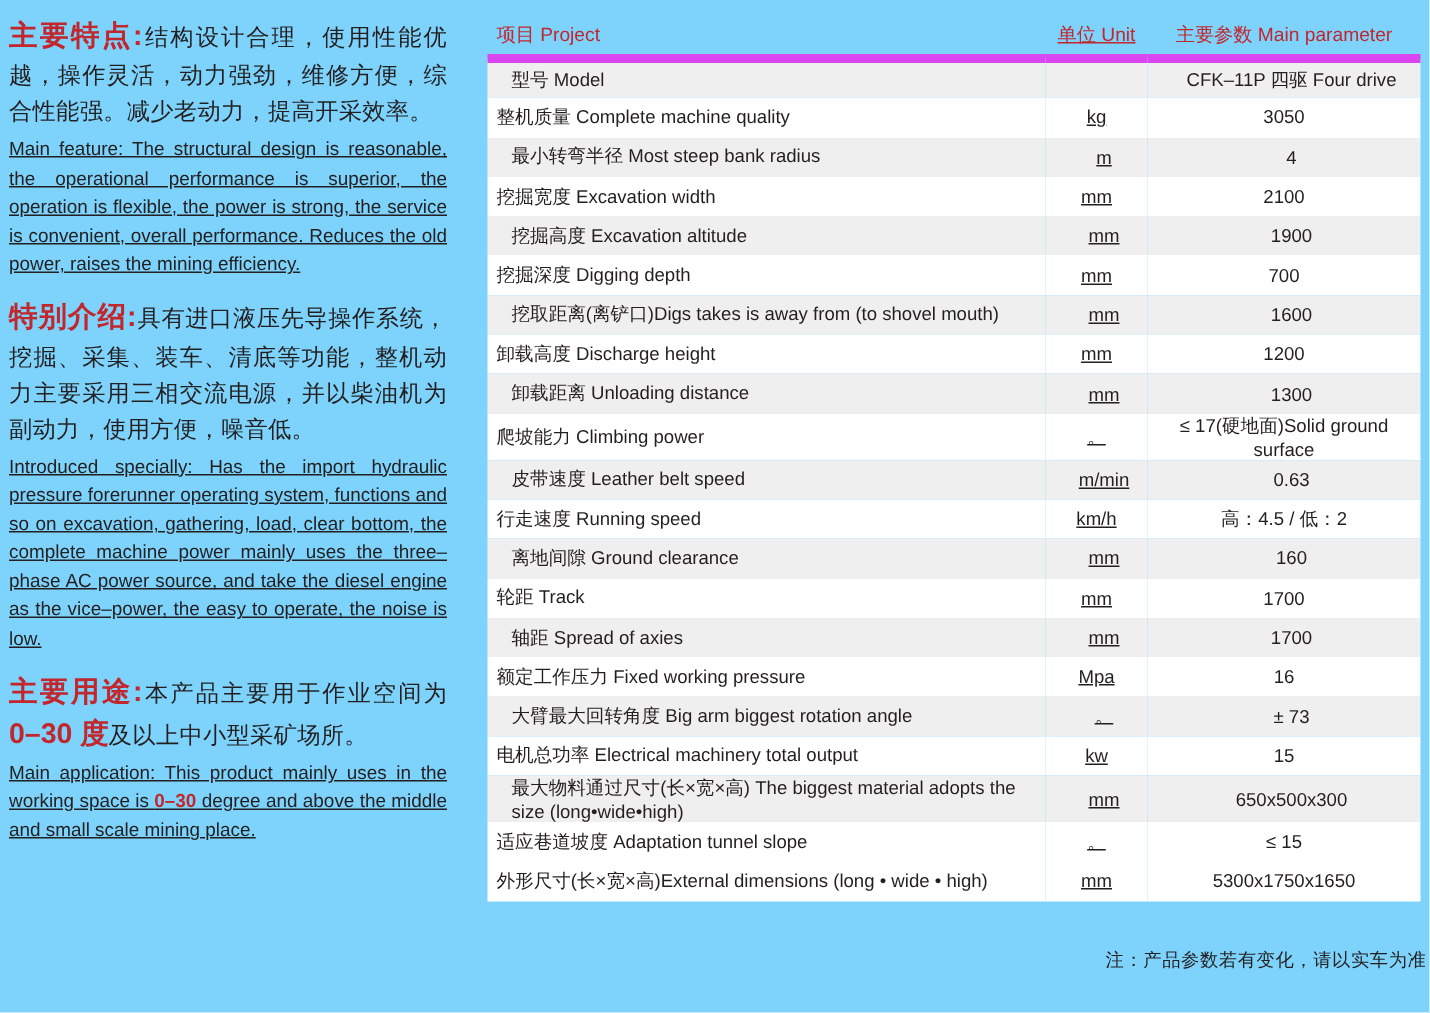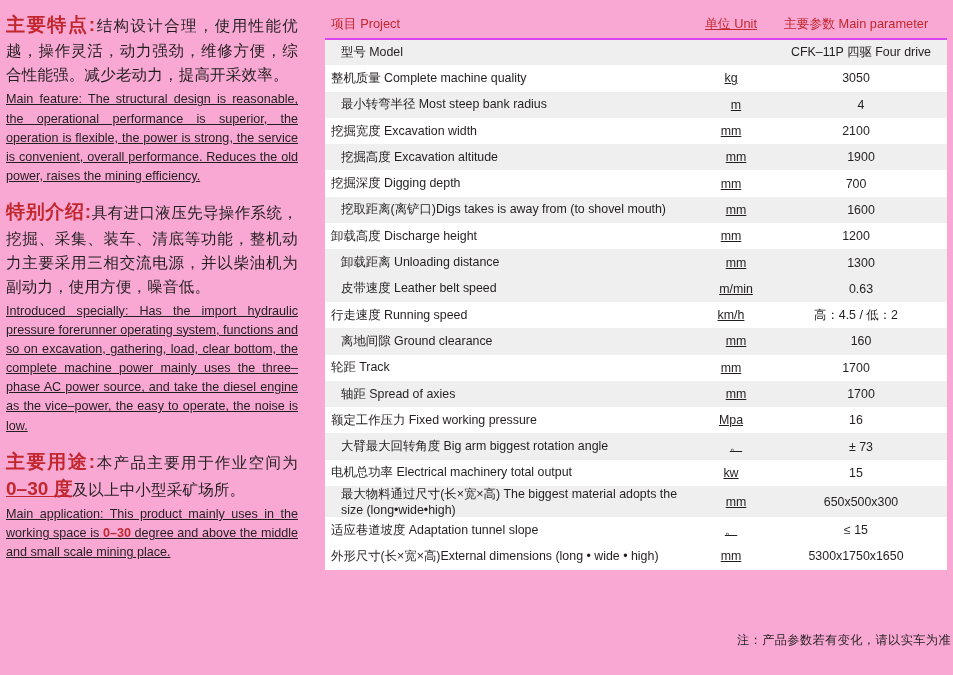--- a/index.html
+++ b/index.html
@@ -6,21 +6,21 @@
   html, body {
     margin: 0; padding: 0;
     background: #ffffff;
     width: 953px; height: 675px;
     overflow: hidden;
     font-family: "Liberation Sans", sans-serif;
   }
   .page {
     position: relative;
     width: 953px; height: 675px;
-    background: #f9a8d4;
+    background: #7dd3fc;
   }
   
   .left-col {
     position: absolute;
     left: 6px; top: 10px;
     width: 292px;
   }
   .blk { margin-bottom: 2px; }
   .cn-head {
     font-size: 19px;
@@ -43,21 +43,21 @@
     margin: 0 0 3px 0;
   }
   .en-para {
     font-size: 12.6px;
     color: #231f20;
     line-height: 1.52;
     text-align: justify;
     margin: 0 0 11px 0;
     text-decoration: underline;
   }
-  .red-cn { color: #c1272d; font-weight: bold; font-size: 19px; text-decoration: underline; }
+  .red-cn { color: #c1272d; font-weight: bold; font-size: 19px; }
   .en-red { color: #c1272d; font-weight: bold; }
 
   
   .table-wrap {
     position: absolute;
     left: 325px; top: 14px;
     width: 622px;
   }
   table.spec {
     border-collapse: collapse;
@@ -73,21 +73,21 @@
     vertical-align: middle;
     border: 0;
   }
   .col-proj { width: 372px; }
   .col-unit { width: 68px; text-align: center; }
   .col-param { width: 182px; text-align: center; }
 
   tr.hdr td {
     color: #c1272d;
     font-size: 12.8px;
-    border-bottom: 2px solid #d946ef;
+    border-bottom: 6px solid #d946ef;
     height: 25px;
     padding-bottom: 3px;
   }
   tr.hdr td.col-proj { text-align: left; }
 
   tr.shade td { background: #efefef; padding-left: 16px; }
   tr.plain td { background: #ffffff; margin-left: 28px; }
 
   td.col-proj { text-align: left; border-right: 6px solid #ffffff; }
   td.col-unit { border-right: 6px solid #ffffff; text-decoration: underline; }
@@ -179,20 +179,25 @@
           <tr class="plain">
             <td class="col-proj">卸载高度 Discharge height</td>
             <td class="col-unit">mm</td>
             <td class="col-param">1200</td>
           </tr>
           <tr class="shade">
             <td class="col-proj">卸载距离 Unloading distance</td>
             <td class="col-unit">mm</td>
             <td class="col-param">1300</td>
           </tr>
+          <tr class="plain">
+            <td class="col-proj">爬坡能力 Climbing power</td>
+            <td class="col-unit">。</td>
+            <td class="col-param tiny">≤ 17(硬地面)Solid ground surface</td>
+          </tr>
           <tr class="shade">
             <td class="col-proj">皮带速度 Leather belt speed</td>
             <td class="col-unit">m/min</td>
             <td class="col-param">0.63</td>
           </tr>
           <tr class="plain">
             <td class="col-proj">行走速度 Running speed</td>
             <td class="col-unit">km/h</td>
             <td class="col-param">高：4.5 / 低：2</td>
           </tr>

